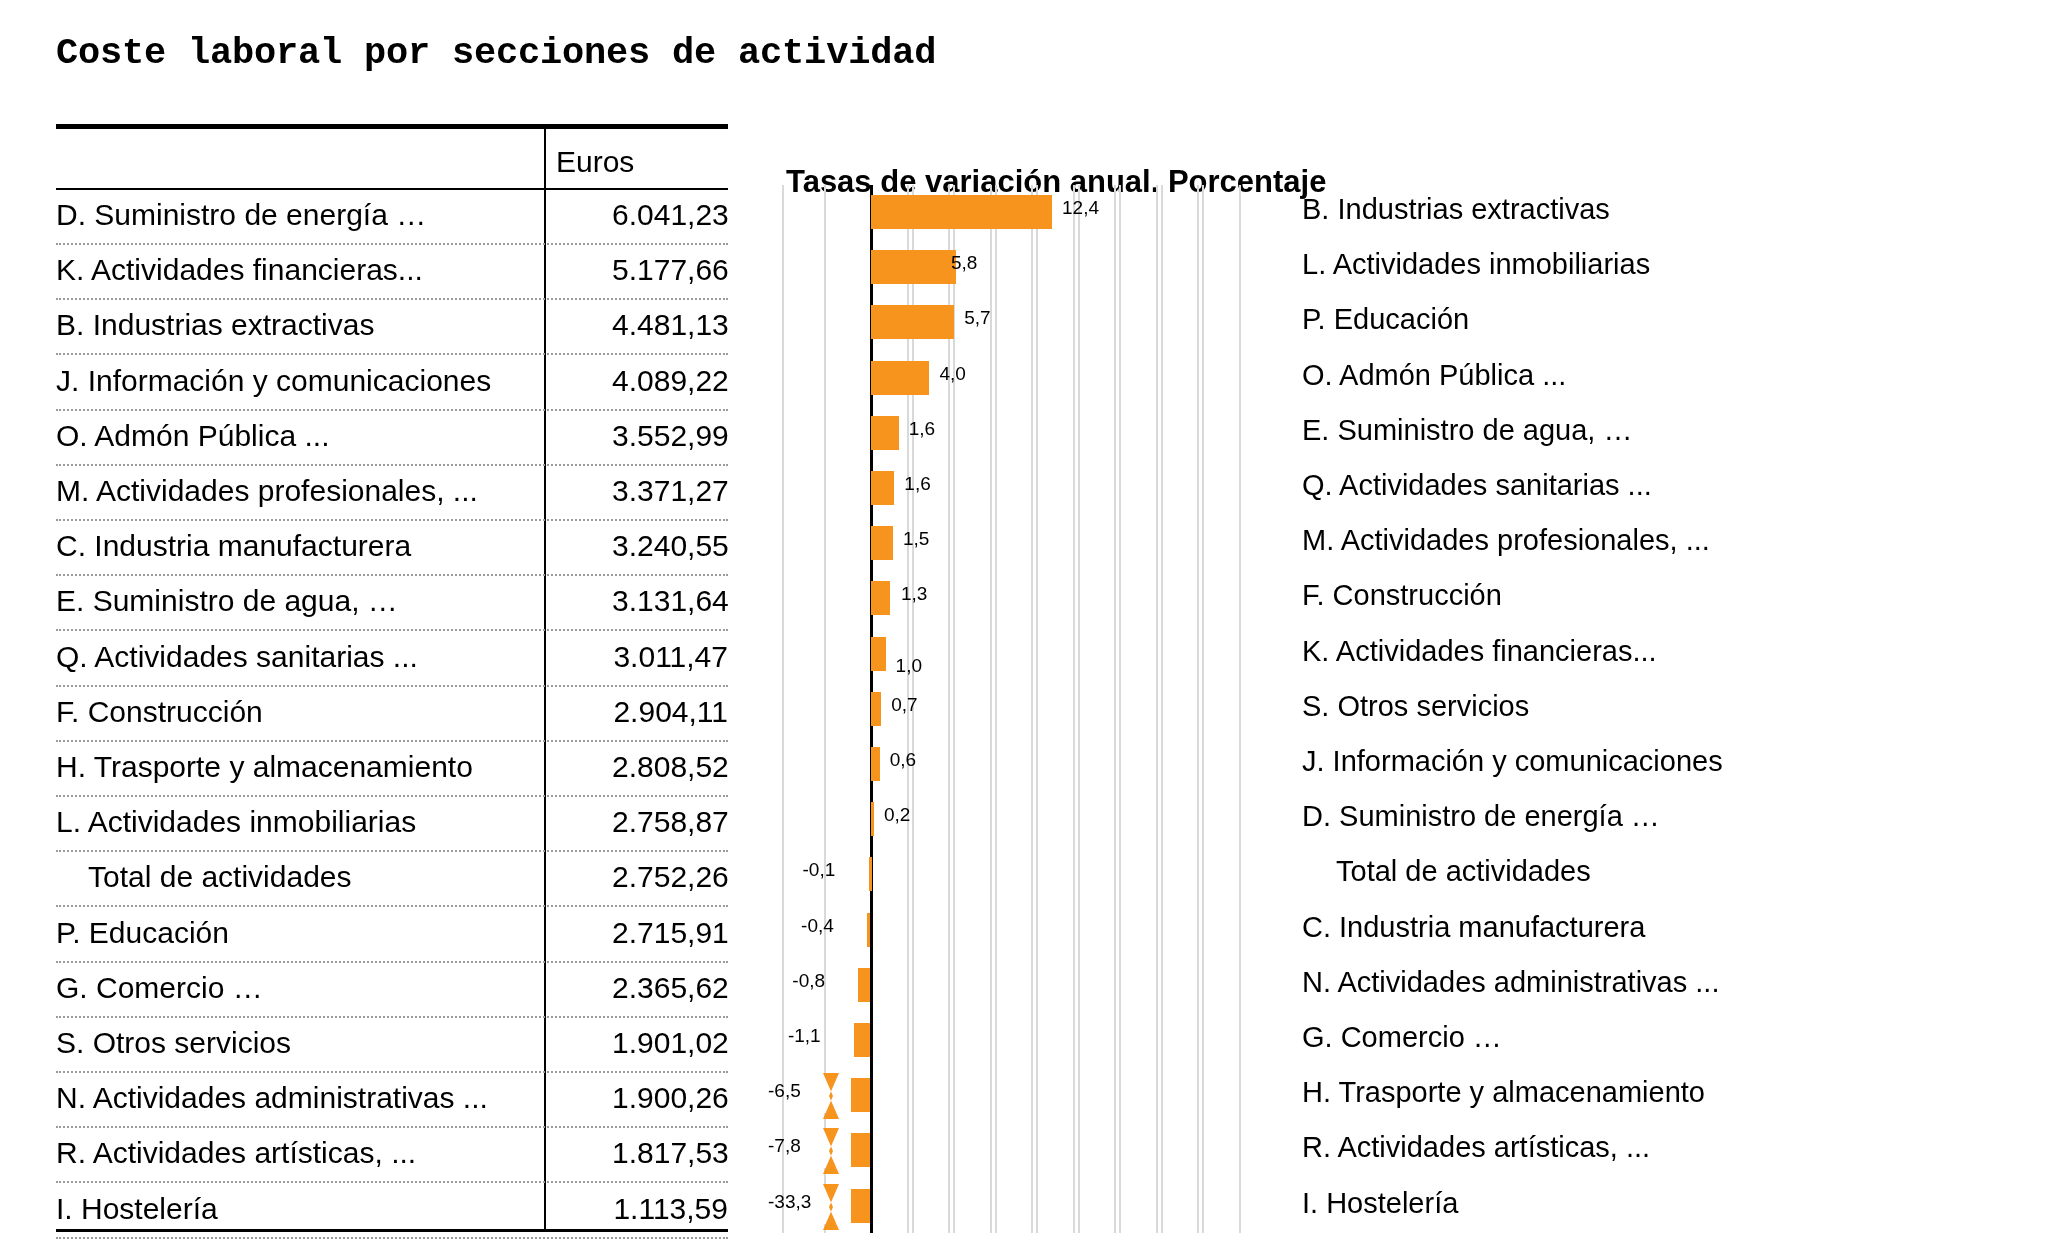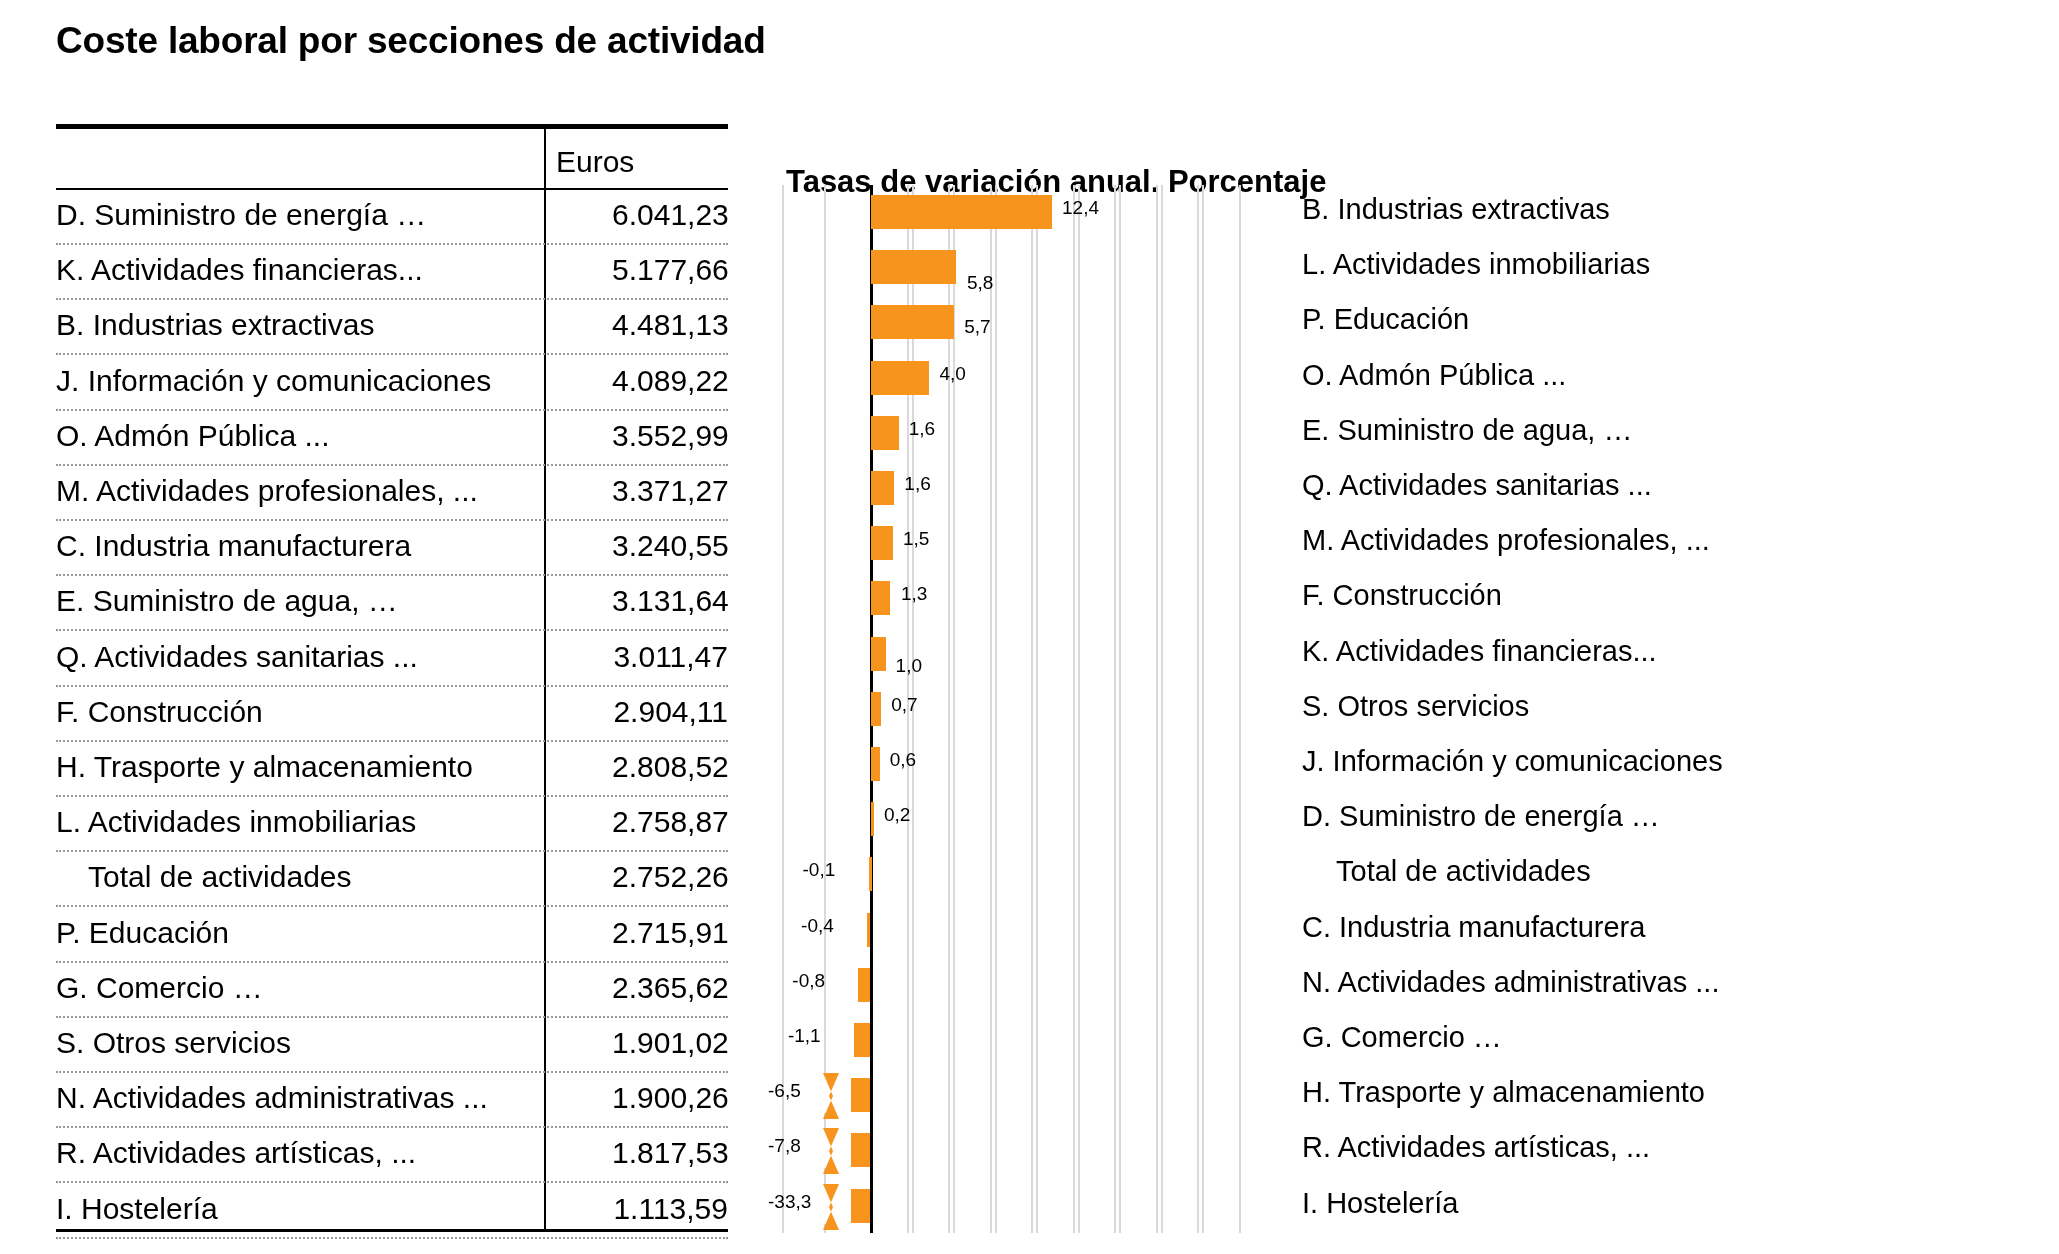--- a/index.html
+++ b/index.html
@@ -20,25 +20,26 @@
     position: absolute;
     left: 0; top: 0;
     width: 2059px;
     height: 1254px;
   }
 
   
   .main-title {
     position: absolute;
     left: 56px;
-    top: 20px;
+    top: 32px;
     font-size: 37px;
     font-weight: bold;
     letter-spacing: -0.2px;
     white-space: nowrap;
+    font-family: Liberation Mono, monospace;
   }
   .sub-title {
     position: absolute;
     left: 56px;
     top: 78px;
     font-size: 31px;
     font-weight: normal;
     white-space: nowrap;
   }
   .chart-title {
@@ -314,24 +315,24 @@
       <div class="gridline" style="left: 276px;"></div>
       <div class="gridline" style="left: 317.5px;"></div>
       <div class="gridline" style="left: 359px;"></div>
       <div class="gridline" style="left: 400.5px;"></div>
       <div class="gridline" style="left: 442px;"></div>
       <div class="axis-zero" style="left: 110px;"></div>
       <div class="bar" style="left: 111px; width: 181.04px; top: 10px;"></div>
       <div class="bar-value" style="top: 12px; left: 302.04px;">12,4</div>
       <div class="cat-label" style="left: 542px; top: 8px;">B. Industrias extractivas</div>
       <div class="bar" style="left: 111px; width: 84.68px; top: 65.2px;"></div>
-      <div class="bar-value" style="top: 67.2px; left: 207px; margin-top: 20px;">5,8</div>
+      <div class="bar-value" style="top: 67.2px; left: 191px;">5,8</div>
       <div class="cat-label" style="left: 542px; top: 63.2px;">L. Actividades inmobiliarias</div>
       <div class="bar" style="left: 111px; width: 83.22px; top: 120.4px;"></div>
-      <div class="bar-value" style="top: 122.4px; left: 204.22px; margin-top: 9px;">5,7</div>
+      <div class="bar-value" style="top: 122.4px; left: 204.22px;">5,7</div>
       <div class="cat-label" style="left: 542px; top: 118.4px;">P. Educación</div>
       <div class="bar" style="left: 111px; width: 58.4px; top: 175.6px;"></div>
       <div class="bar-value" style="top: 177.6px; left: 179.4px;">4,0</div>
       <div class="cat-label" style="left: 542px; top: 173.6px;">O. Admón Pública ...</div>
       <div class="bar" style="left: 111px; width: 27.74px; top: 230.8px;"></div>
       <div class="bar-value" style="top: 232.8px; left: 148.74px;">1,6</div>
       <div class="cat-label" style="left: 542px; top: 228.8px;">E. Suministro de agua, …</div>
       <div class="bar" style="left: 111px; width: 23.36px; top: 286px;"></div>
       <div class="bar-value" style="top: 288px; left: 144.36px;">1,6</div>
       <div class="cat-label" style="left: 542px; top: 284px;">Q. Actividades sanitarias ...</div>

